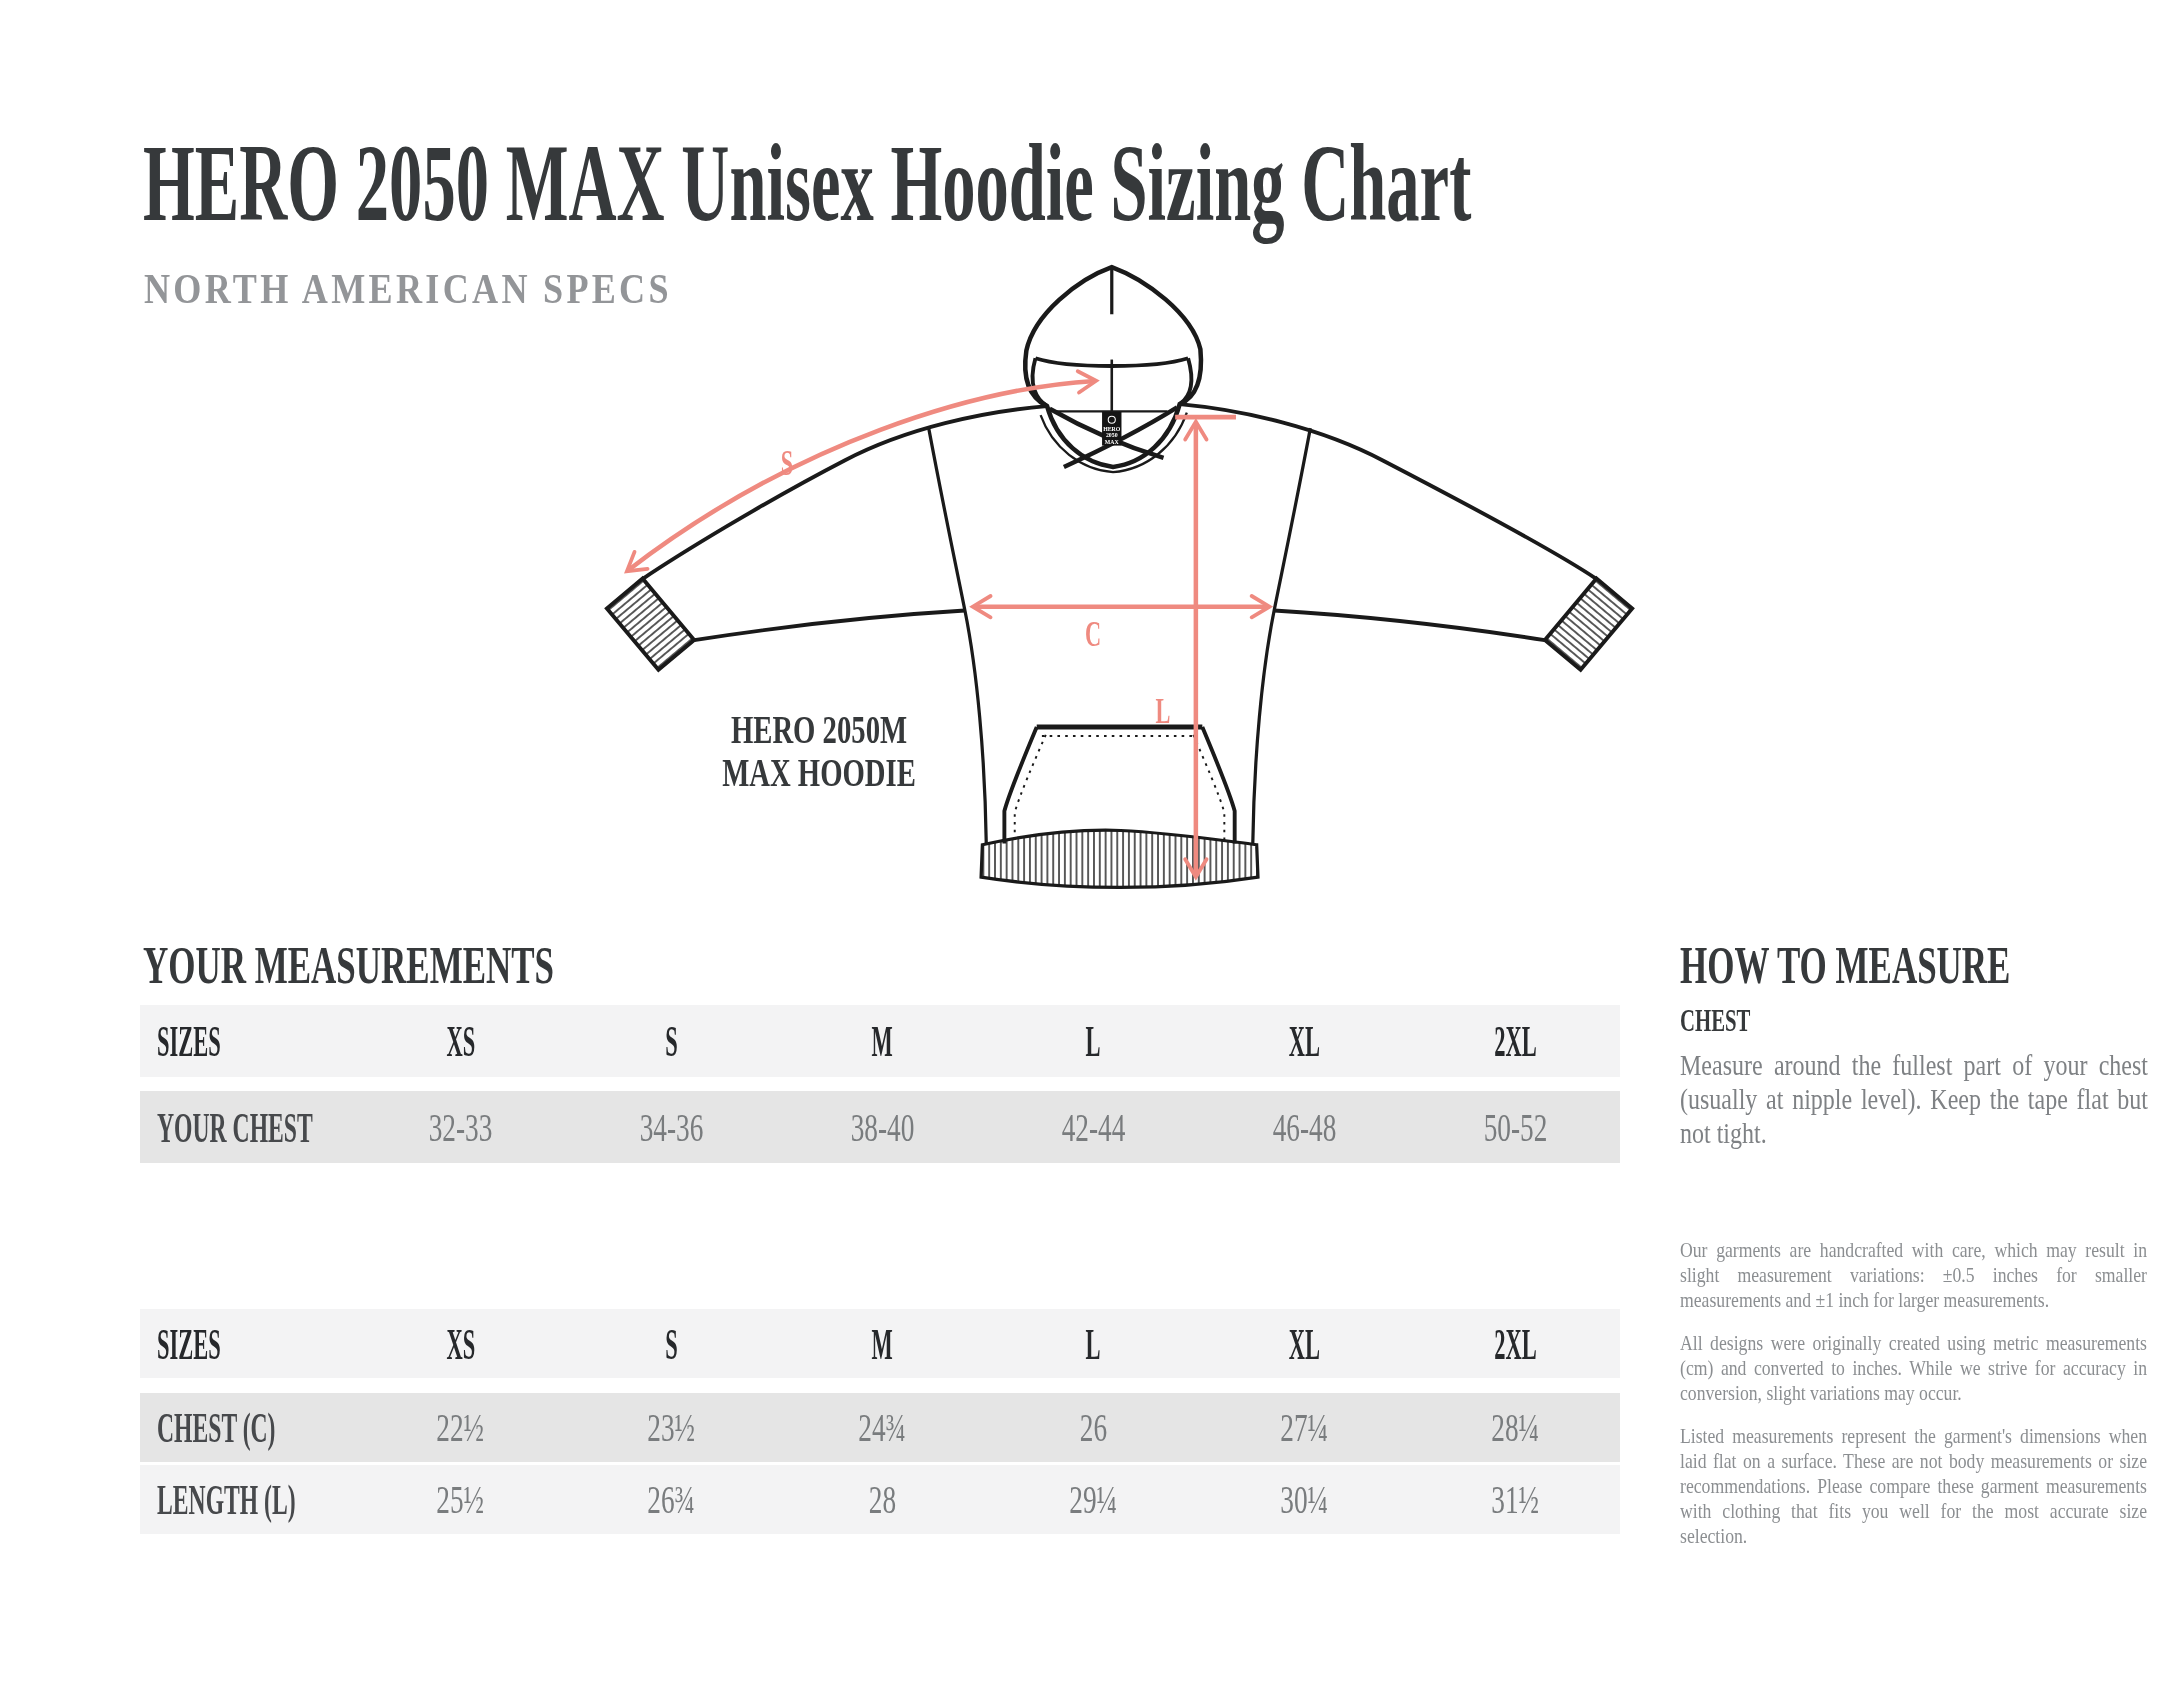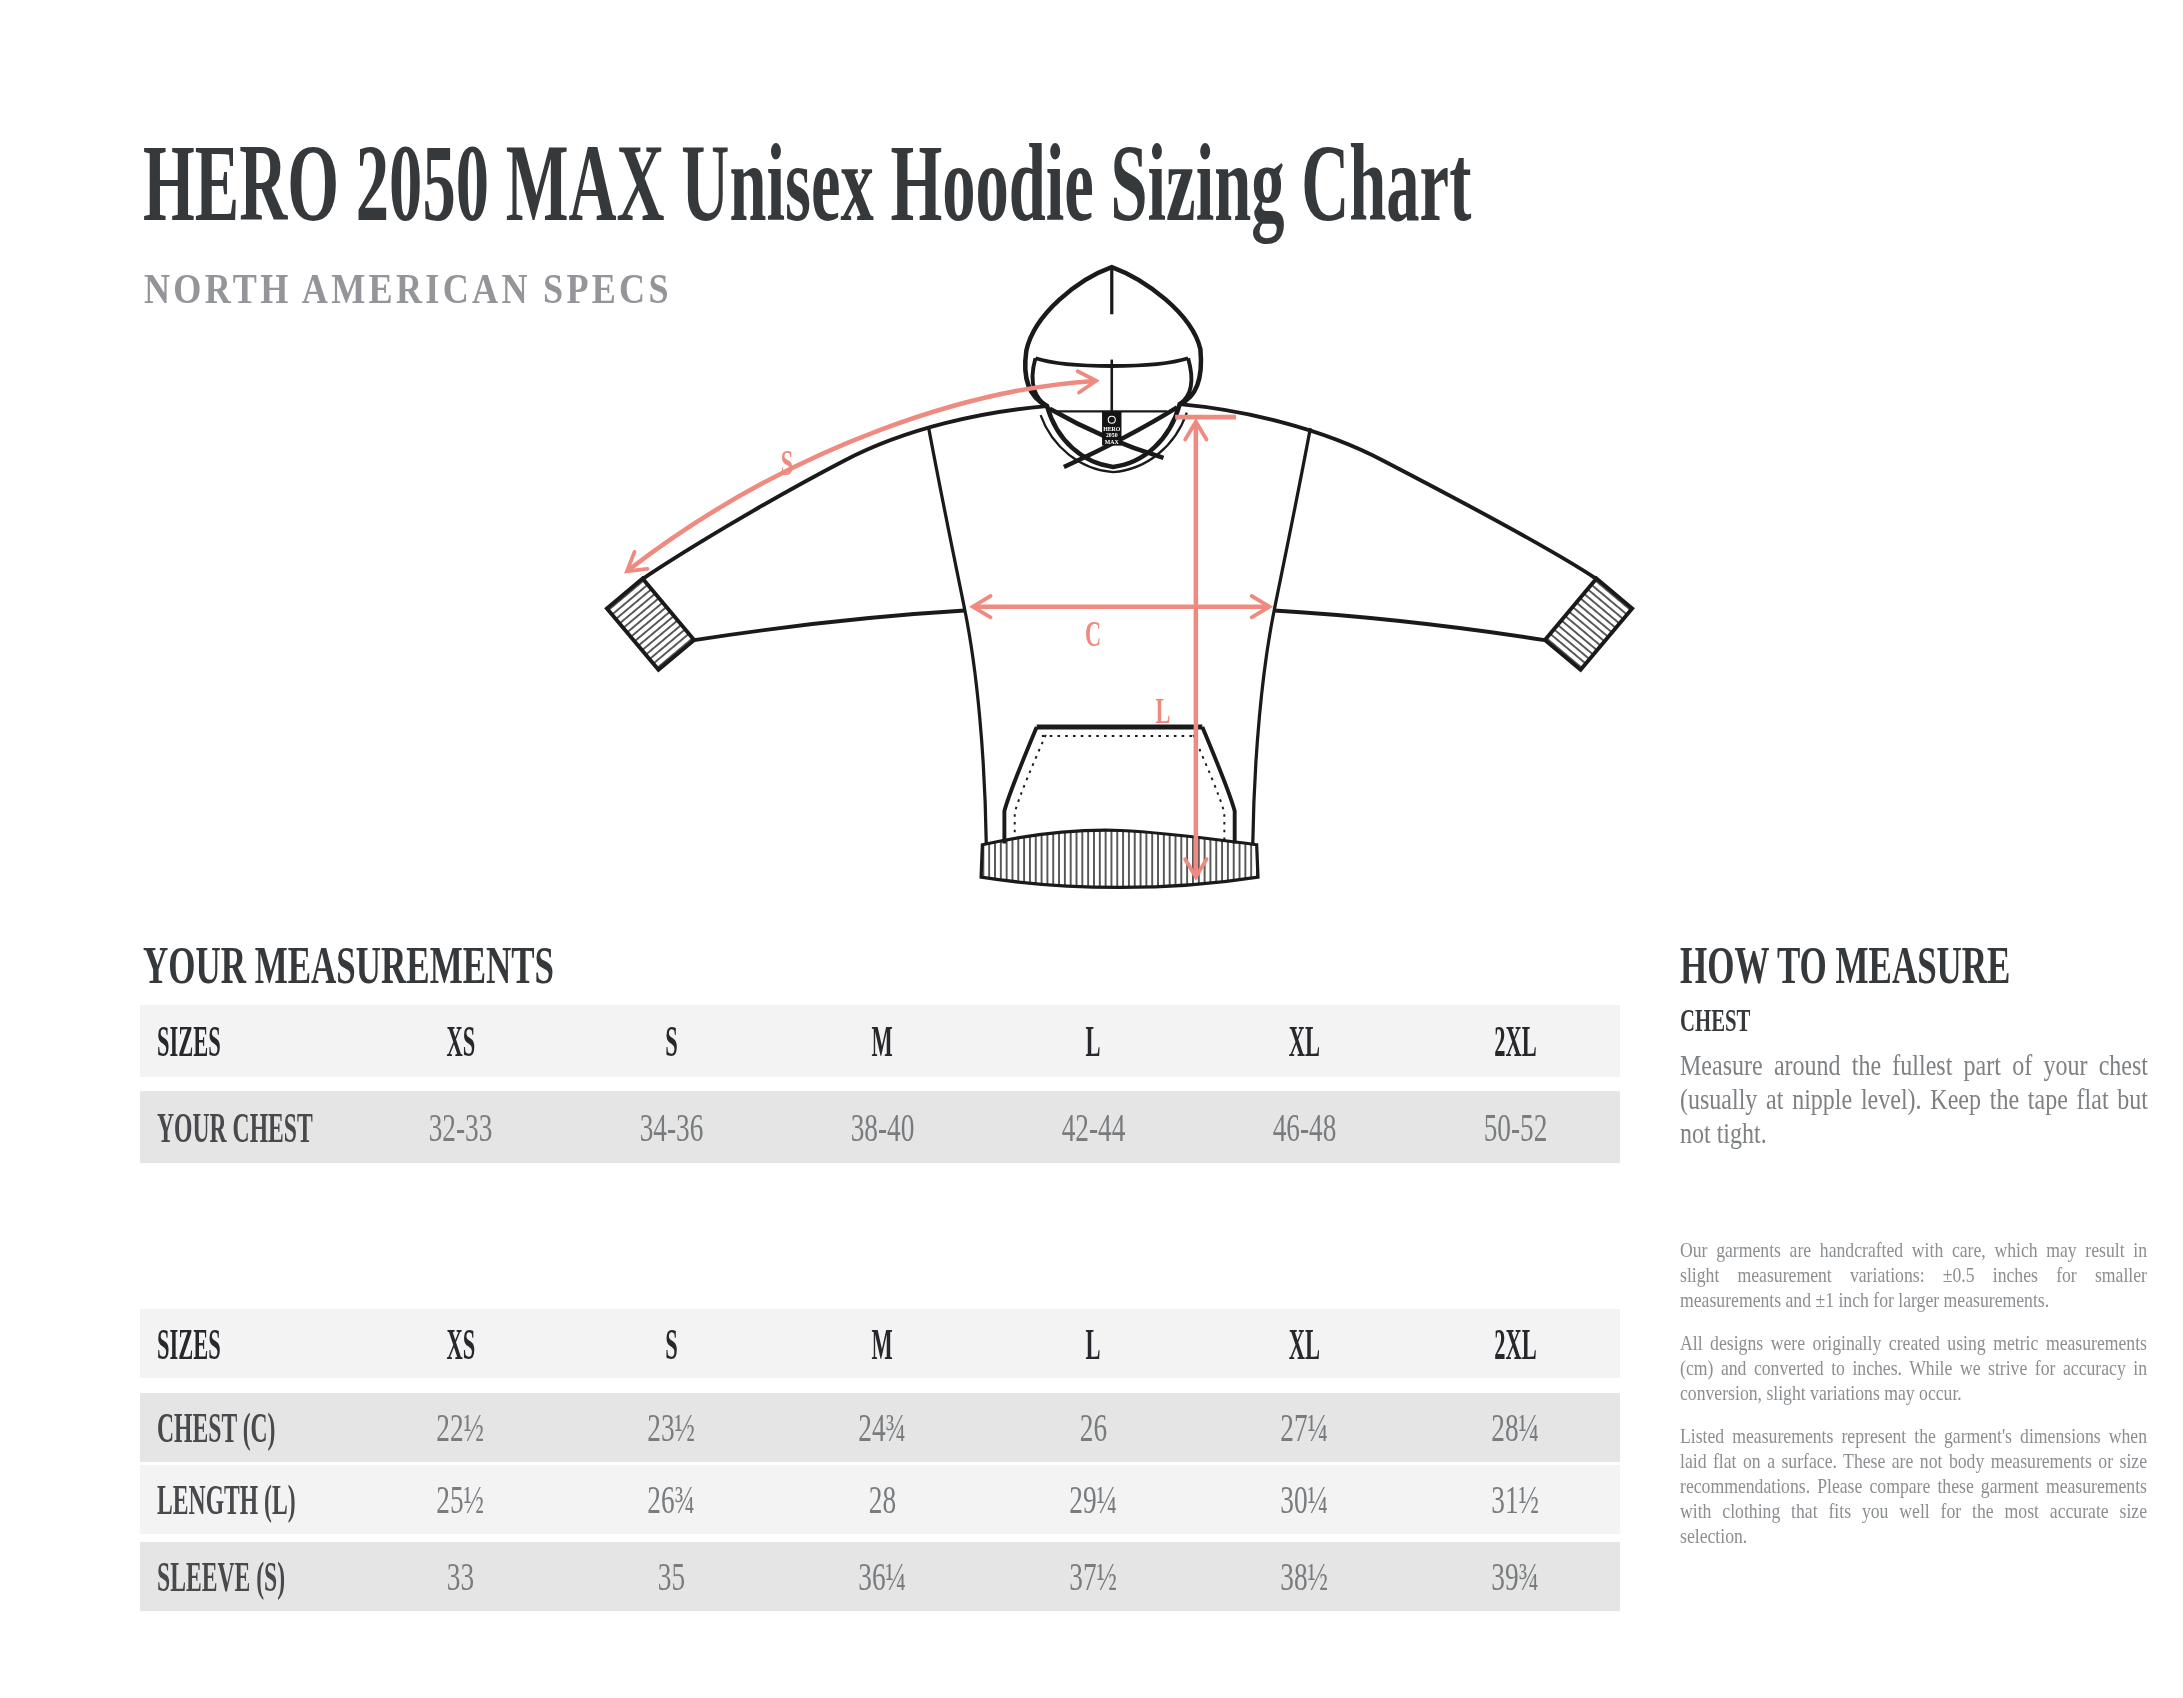--- a/index.html
+++ b/index.html
@@ -121,20 +121,24 @@
   <div class="abs" style="left:741px;top:445px;width:52px;">
     <span class="arrow-letter">S</span>
   </div>
   <div class="abs" style="left:1047px;top:616px;width:52px;">
     <span class="arrow-letter">C</span>
   </div>
   <div class="abs" style="left:1117px;top:693px;width:52px;">
     <span class="arrow-letter">L</span>
   </div>
 
+  <div class="abs" style="left:647px;top:708px;width:304px;">
+    <div class="prod-label">HERO 2050M</div>
+    <div class="prod-label">MAX HOODIE</div>
+  </div>
 
   <div class="abs" style="left:123px;top:939px;">
     <span class="h-section cond">YOUR MEASUREMENTS</span>
   </div>
 
   <div class="trow bg-light" style="top:1005px;">
     <div class="c0">
         <span class="cell-h cell-h0 cond">SIZES</span>
       </div>
     <div class="cv">
@@ -247,43 +251,20 @@
         <span class="cell-v condc">29¼</span>
       </div>
     <div class="cv">
         <span class="cell-v condc">30¼</span>
       </div>
     <div class="cv">
         <span class="cell-v condc">31½</span>
       </div>
   </div>
 
-  <div class="trow bg-dark" style="top:1542px;height:69px;">
-    <div class="c0">
-        <span class="cell-l cond">SLEEVE (S)</span>
-      </div>
-    <div class="cv">
-        <span class="cell-v condc">33</span>
-      </div>
-    <div class="cv">
-        <span class="cell-v condc">35</span>
-      </div>
-    <div class="cv">
-        <span class="cell-v condc">36¼</span>
-      </div>
-    <div class="cv">
-        <span class="cell-v condc">37½</span>
-      </div>
-    <div class="cv">
-        <span class="cell-v condc">38½</span>
-      </div>
-    <div class="cv">
-        <span class="cell-v condc">39¾</span>
-      </div>
-  </div>
 
   <div class="abs" style="left:1660px;top:939px;">
     <span class="h-section cond">HOW TO MEASURE</span>
   </div>
   <div class="abs" style="left:1660px;top:1005px;">
     <span class="h-chest cond">CHEST</span>
   </div>
   <div class="abs bodytext" style="left:1660px;top:1048px;width:585px;">Measure around the fullest part of your chest (usually at nipple level). Keep the tape flat but not tight.</div>
 
   <div class="abs notes" style="left:1660px;top:1238px;width:573px;">

